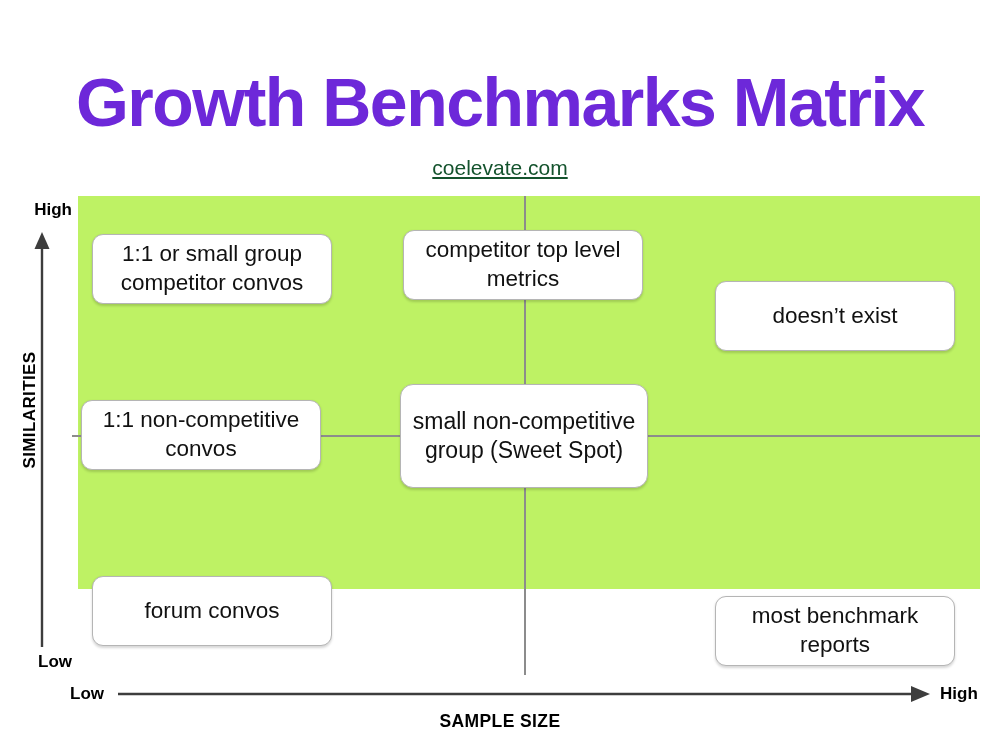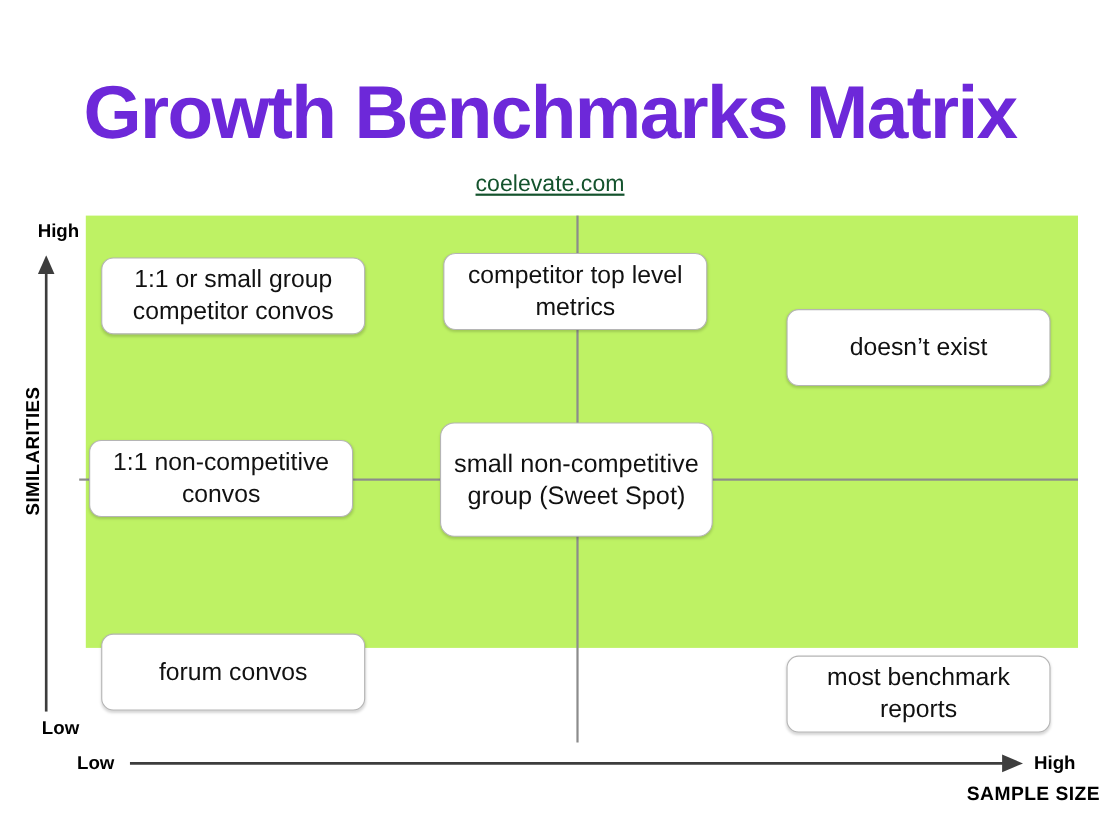--- a/index.html
+++ b/index.html
@@ -164,21 +164,21 @@
     left: 118px;
     top: 682px;
     width: 812px;
     height: 24px;
   }
   #x-axis-title {
     position: absolute;
     left: 0;
     top: 711px;
     width: 1000px;
-    text-align: right;
+    text-align: center;
     font-size: 17.5px;
     font-weight: bold;
     letter-spacing: 0.4px;
     color: #000000;
   }
 </style>
 </head>
 <body>
 
 <div id="page-title">Growth Benchmarks Matrix</div>

